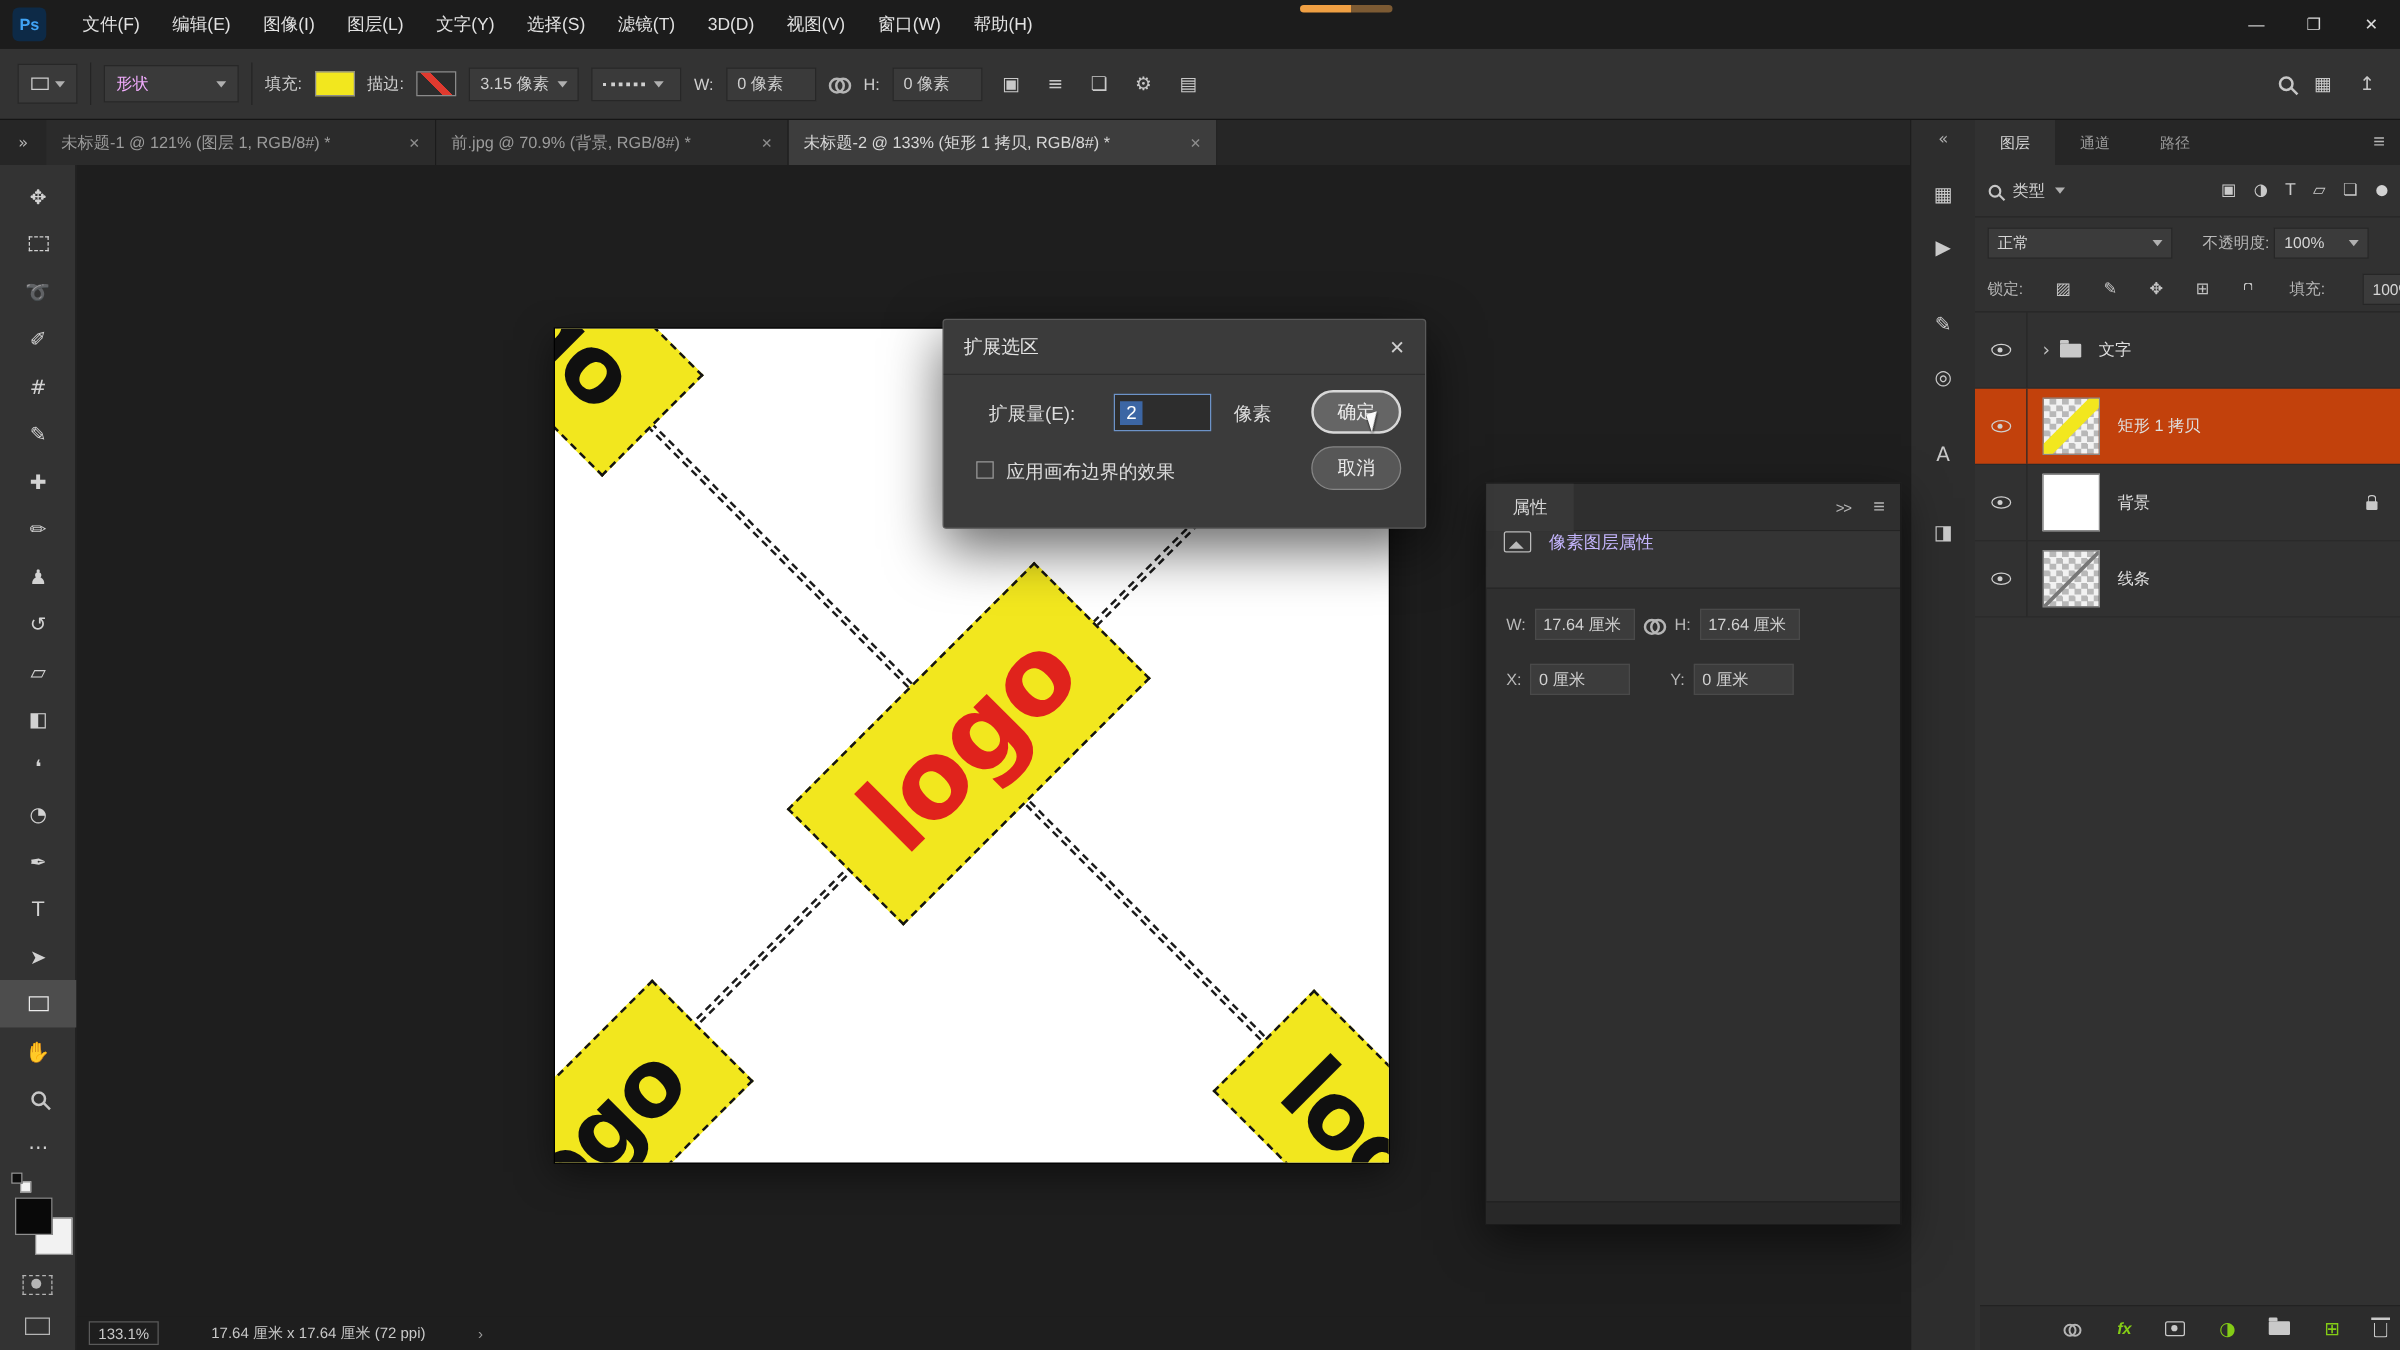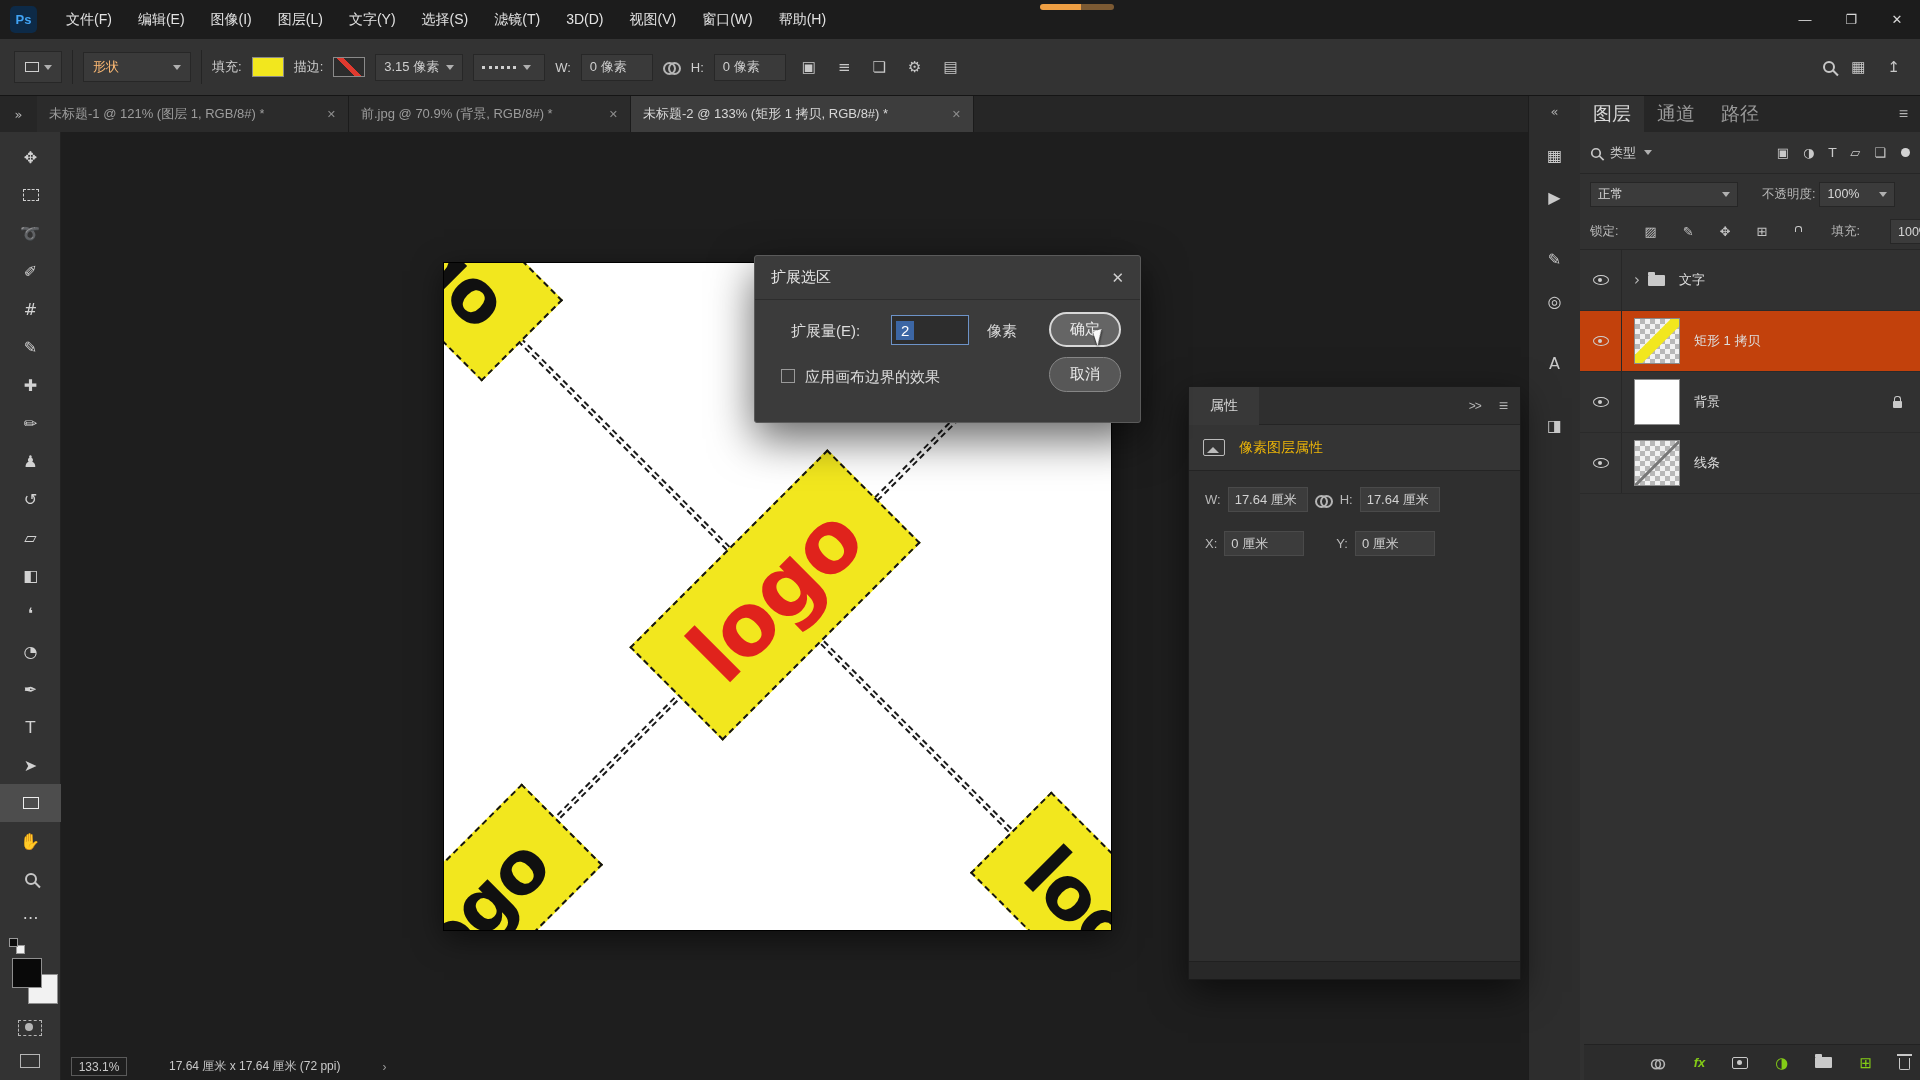--- a/index.html
+++ b/index.html
@@ -14,21 +14,21 @@
   .menu-item{padding:0 13px;font-size:14px;color:#e2e2e2;line-height:39px;white-space:nowrap}
   .progress-pill{position:absolute;left:1040px;top:4px;width:74px;height:6px;border-radius:3px;background:linear-gradient(90deg,#ef9f43 0 55%,#7c5a33 55%)}
   .win-controls{margin-left:auto;display:flex}
   .win-btn{width:46px;height:39px;display:flex;align-items:center;justify-content:center;font-size:13px;color:#d8d8d8}
 
   
   #optionsbar{position:absolute;left:0;top:39px;width:1920px;height:57px;background:#333;border-bottom:1px solid #151515;display:flex;align-items:center;gap:10px;padding:0 14px;z-index:5}
   .vsep{width:1px;height:34px;background:#242424}
   .caret{width:0;height:0;border-left:4px solid transparent;border-right:4px solid transparent;border-top:5px solid #b0b0b0}
   .opt-preset{width:48px;height:32px;border:1px solid #272727;background:#3a3a3a;display:flex;align-items:center;justify-content:center;gap:5px}
-  .opt-select{width:108px;height:30px;border:1px solid #272727;background:#3a3a3a;display:flex;align-items:center;padding:0 9px;font-size:13px;color:#fdba74}
+  .opt-select{width:108px;height:30px;border:1px solid #272727;background:#3a3a3a;display:flex;align-items:center;padding:0 9px;font-size:13px;color:#f0abfc}
   .opt-select .caret{margin-left:auto}
   .opt-label{font-size:13px;color:#cfcfcf;white-space:nowrap}
   .fill-swatch{width:32px;height:20px;background:#f2e71e;border:1px solid #8a8a8a}
   .stroke-swatch{width:32px;height:20px;border:1px solid #8a8a8a;background:linear-gradient(45deg,#2c2c2c 42%,#e03a2f 42%,#e03a2f 58%,#2c2c2c 58%)}
   .opt-field{min-width:72px;height:27px;background:#3a3a3a;border:1px solid #272727;display:flex;align-items:center;gap:7px;padding:0 8px;font-size:13px;color:#cfcfcf;white-space:nowrap}
   .dotline{width:34px;border-top:3px dotted #cfcfcf}
   .opt-icon{font-size:15px;color:#c9c9c9;padding:0 6px;font-family:"DejaVu Sans",sans-serif}
   .spacer{flex:1}
   .magnifier{position:relative;width:12px;height:12px;border:2px solid #c7c7c7;border-radius:50%;display:inline-block;flex:none}
   .magnifier::after{content:"";position:absolute;width:7px;height:2px;background:#c7c7c7;transform:rotate(45deg);right:-6px;bottom:-3px}
@@ -83,21 +83,21 @@
 
   
   #rstrip{position:absolute;left:1528px;top:96px;width:52px;height:984px;background:#2d2d2d;border-left:1px solid #1d1d1d;display:flex;flex-direction:column;align-items:center;z-index:4}
   .rs-expand{margin-top:8px;font-size:13px;color:#b0b0b0}
   .rs-icon{width:40px;height:36px;display:flex;align-items:center;justify-content:center;color:#c9c9c9;font-size:16px;font-family:"DejaVu Sans",sans-serif}
   .mt18{margin-top:18px}.mt6{margin-top:6px}.mt26{margin-top:26px}
 
   
   #layers{position:absolute;left:1580px;top:96px;width:340px;height:984px;background:#313131;z-index:4}
   .lp-tabs{height:36px;background:#262626;display:flex;align-items:stretch}
-  .lp-tab{width:64px;display:flex;align-items:center;justify-content:center;font-size:19px;color:#9a9a9a}
+  .lp-tab{width:64px;display:flex;align-items:center;justify-content:center;font-size:12px;color:#9a9a9a}
   .lp-tab.active{background:#313131;color:#d8d8d8}
   .lp-menu{margin-left:auto;margin-right:12px;align-self:center;font-size:16px;color:#b5b5b5}
   .lp-filter{height:42px;display:flex;align-items:center;padding:0 10px;gap:8px;border-bottom:1px solid #262626}
   .lp-filter-label{font-size:13px;color:#cfcfcf}
   .fi-icon{font-size:13px;color:#c9c9c9;font-family:"DejaVu Sans",sans-serif;padding:0 3px}
   .fi-toggle{width:9px;height:9px;border-radius:50%;background:#d2d2d2;margin-left:4px}
   .lp-blend{height:40px;display:flex;align-items:center;padding:0 10px}
   .fieldbox{background:#3b3b3b;border:1px solid #262626;height:25px;display:flex;align-items:center;gap:6px;padding:0 7px;font-size:12.5px;color:#d6d6d6;white-space:nowrap}
   .fieldbox .caret{margin-left:auto}
   .blend-box{width:148px}
@@ -132,21 +132,21 @@
   .mask-icon::after{content:"";position:absolute;left:4px;top:2px;width:5px;height:5px;border-radius:50%;background:#c9c9c9}
   .trash-icon{width:11px;height:12px;border:1.5px solid #c9c9c9;border-top:none;border-radius:0 0 2px 2px;position:relative;display:inline-block;margin-top:3px}
   .trash-icon::before{content:"";position:absolute;left:-3.5px;top:-4px;width:15px;height:2px;background:#c9c9c9}
 
   
   #props{position:absolute;left:1188px;top:386px;width:333px;height:594px;background:#2f2f2f;border:1px solid #1b1b1b;box-shadow:0 12px 34px rgba(0,0,0,.55);z-index:10}
   .props-header{height:38px;display:flex;align-items:center;border-bottom:1px solid #242424}
   .props-tab{width:70px;height:38px;display:flex;align-items:center;justify-content:center;font-size:14px;color:#d6d6d6;background:#383838}
   .props-collapse{margin-left:auto;font-size:12px;color:#b5b5b5;margin-right:18px;letter-spacing:-1px}
   .props-menu{font-size:16px;color:#b5b5b5;margin-right:12px}
-  .props-section{height:46px;display:flex;align-items:center;gap:14px;padding:0 14px;border-bottom:1px solid #242424;font-size:14px;color:#eab308;background:#343434}
+  .props-section{height:46px;display:flex;align-items:flex-start;gap:14px;padding:0 14px;border-bottom:1px solid #242424;font-size:14px;color:#c4b5fd;background:#343434}
   .img-icon{width:22px;height:17px;border:1.5px solid #bbb;border-radius:2px;position:relative;overflow:hidden;flex:none}
   .img-icon::after{content:"";position:absolute;left:3px;bottom:2px;width:0;height:0;border-left:6px solid transparent;border-right:6px solid transparent;border-bottom:6px solid #bbb}
   .prop-row{position:absolute;left:16px;display:flex;align-items:center;gap:7px;font-size:13px;color:#b9b9b9}
   .pr1{top:100px}.pr2{top:144px}
   .prop-field{width:80px;height:25px;background:#3c3c3c;border:1px solid #4a4a4a;display:flex;align-items:center;padding:0 6px;color:#d2d2d2;font-size:13px;white-space:nowrap}
   .xgap{width:18px}
   .props-footer{position:absolute;left:0;bottom:0;width:100%;height:18px;background:#282828;border-top:1px solid #202020}
 
   
   #dialog{position:absolute;left:754px;top:255px;width:387px;height:168px;background:#3b3b3b;border:1px solid #5a5a5a;border-radius:3px;box-shadow:0 16px 44px rgba(0,0,0,.6);z-index:20}

